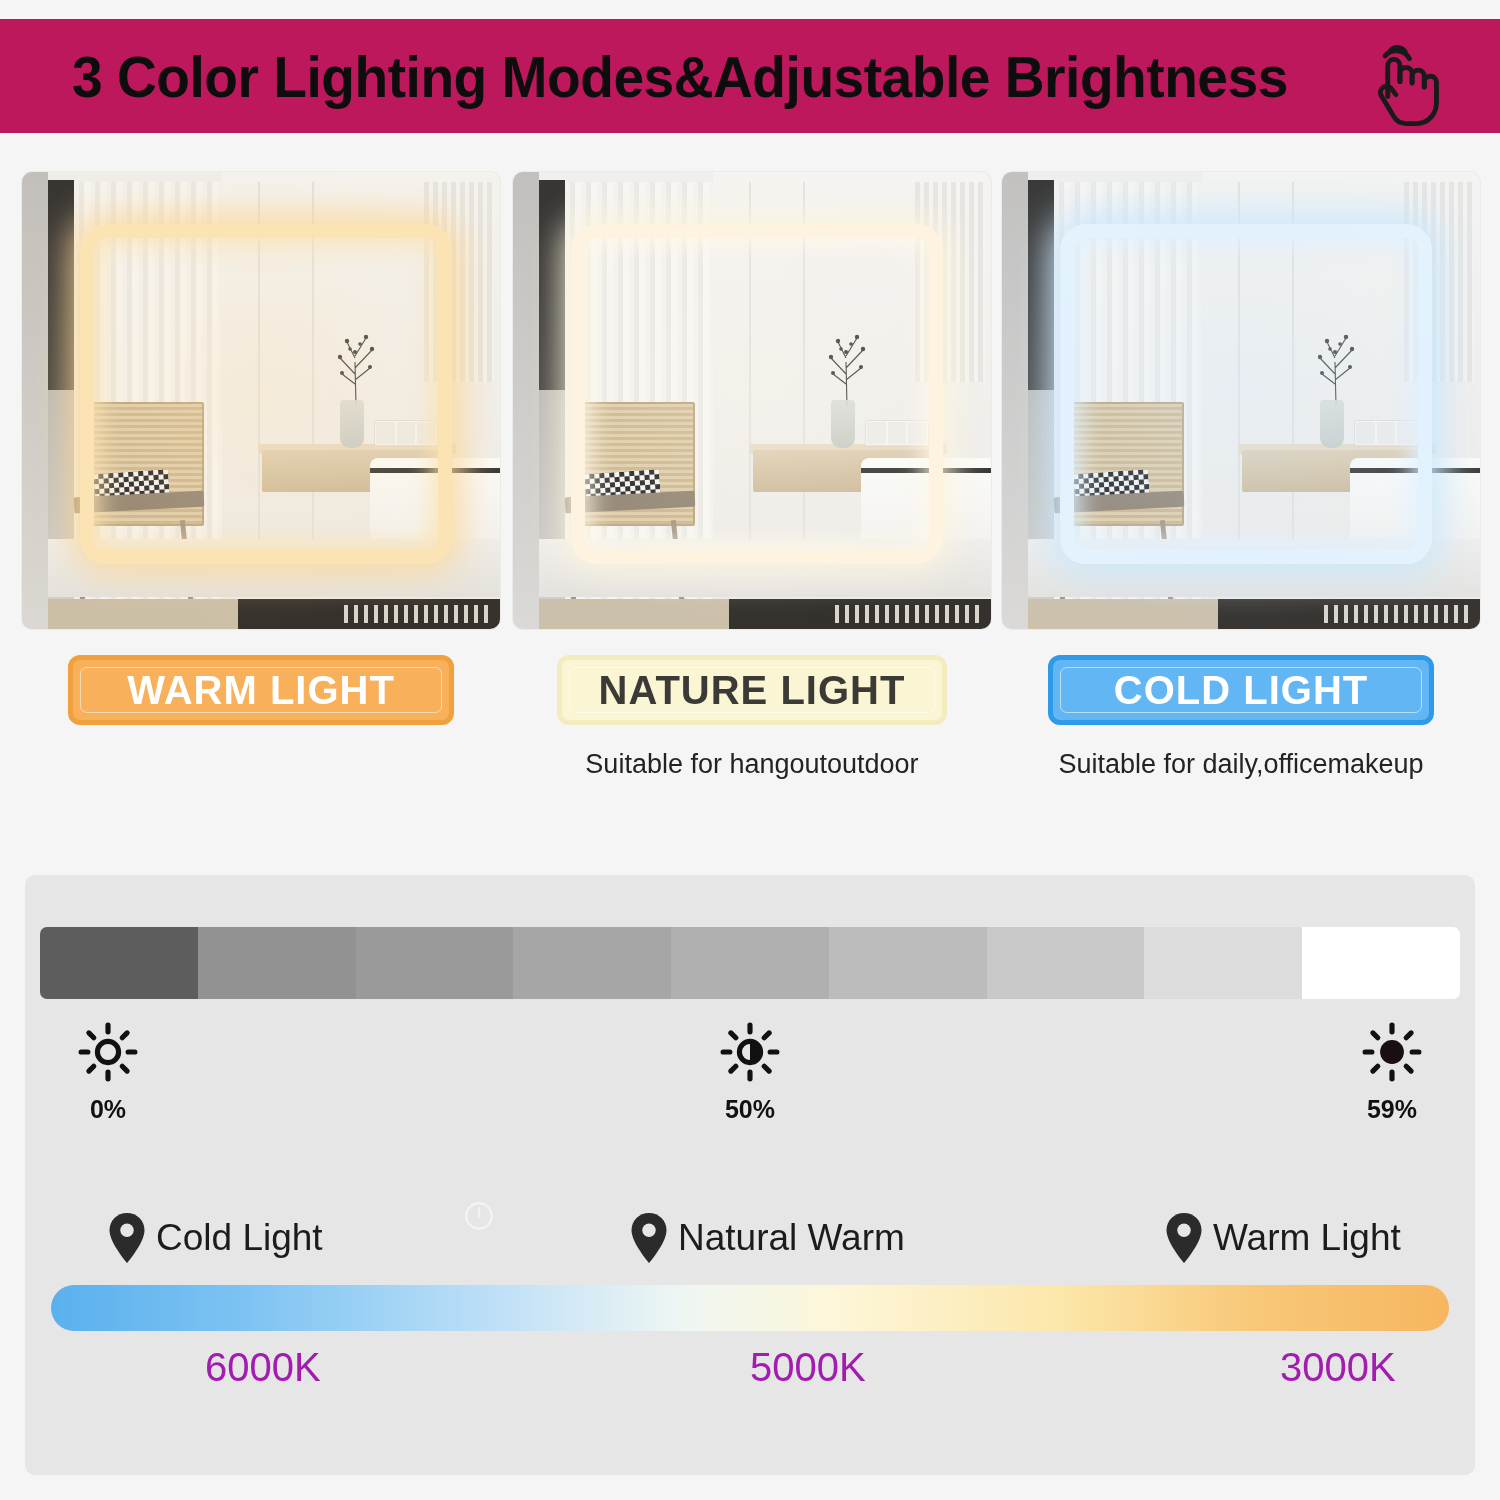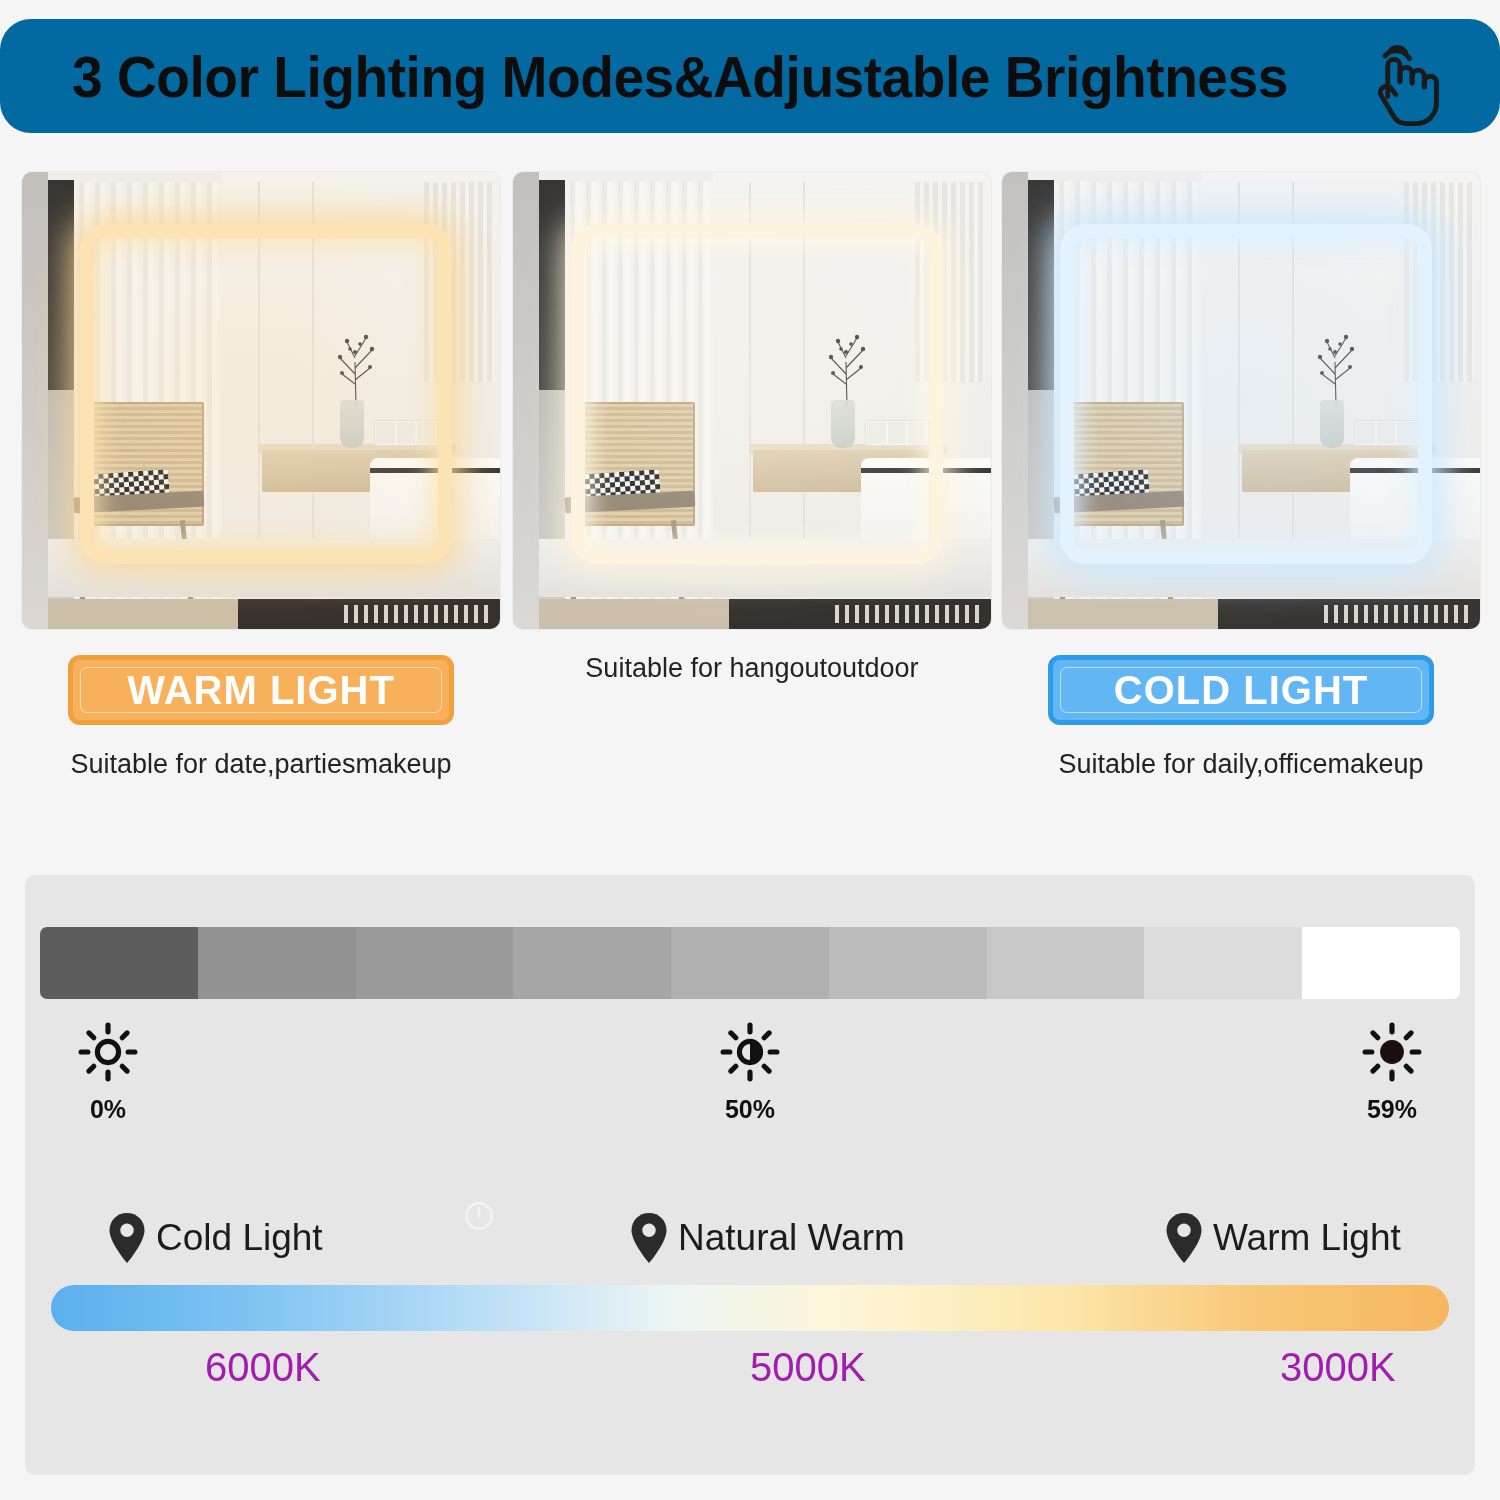--- a/index.html
+++ b/index.html
@@ -7,22 +7,22 @@
     width:1500px;height:1500px;
     background:#f5f5f5;
     font-family:"Liberation Sans", sans-serif;
     overflow:hidden;
     position:relative;
   }
 
   
   .banner{
     position:absolute;left:0;top:19px;width:1500px;height:114px;
-    background:#0369a1;
-    display:flex;align-items:center;border-radius:31px;
+    background:#be185d;
+    display:flex;align-items:center;
   }
   .banner-title{
     margin-left:72px;
     font-size:58px;
     font-weight:bold;
     color:#0d0d0d;
     letter-spacing:-0.5px;
     white-space:nowrap;
     transform:scaleX(0.95);
     transform-origin:left center;
@@ -242,21 +242,20 @@
       <div class="mirror warm">
         <div class="glow"></div>
           <div class="inner"></div>
       </div>
       <div class="tint warm"></div>
 
     </div>
     <div class="pill warm">
       <span>WARM LIGHT</span>
     </div>
-    <div class="caption">Suitable for date,partiesmakeup</div>
   </div>
 
   <div class="card c1">
     <div class="photo">
       <div class="room">
         <div class="leftpanel"></div>
           <div class="darkstrip"></div>
           <div class="darkstrip2"></div>
         <div class="curtain"></div>
         <div class="wallmain"></div>
@@ -299,20 +298,23 @@
             <div class="dots"></div>
           </div>
       </div>
       <div class="mirror nature">
         <div class="glow"></div>
           <div class="inner"></div>
       </div>
       <div class="tint nature"></div>
 
     </div>
+    <div class="pill nature">
+      <span>NATURE LIGHT</span>
+    </div>
     <div class="caption">
       <div>Suitable for hangoutoutdoor</div>
     </div>
   </div>
 
   <div class="card c2">
     <div class="photo">
       <div class="room">
         <div class="leftpanel"></div>
           <div class="darkstrip"></div>

